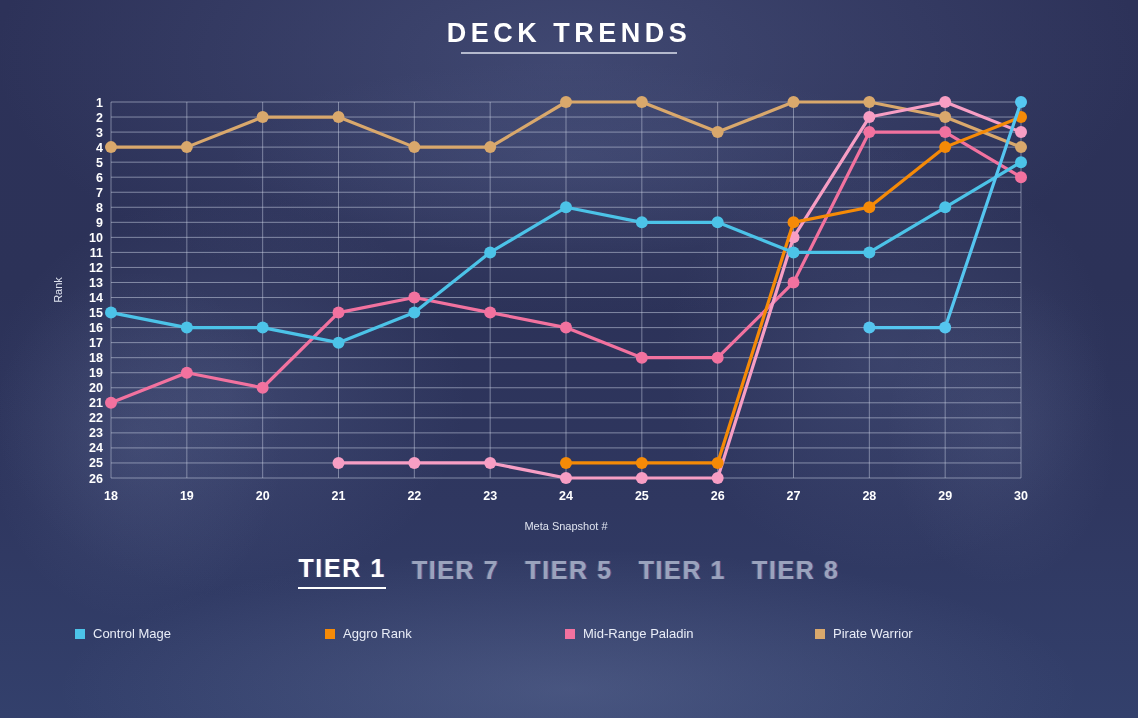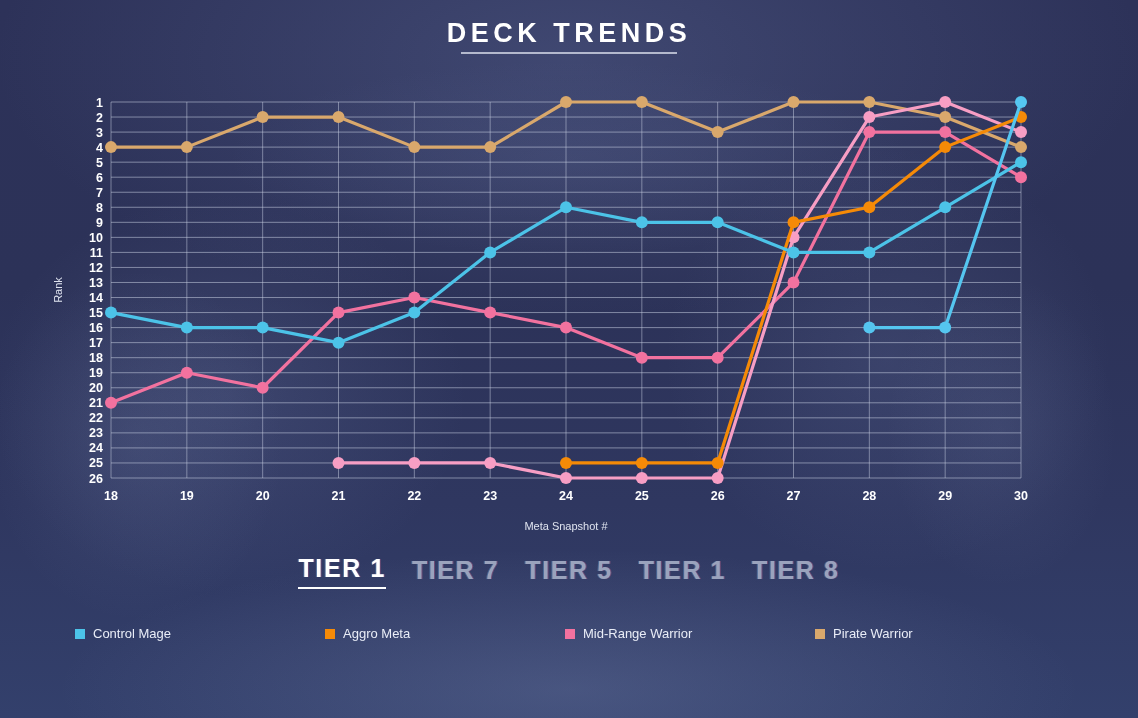--- a/index.html
+++ b/index.html
@@ -250,24 +250,24 @@
       <div class="tier">TIER 8</div>
     </div>
 
   <div class="legend" id="legend">
       <div class="legend-item">
         <span class="swatch" style="background: rgb(76, 195, 232);"></span>
         <span class="legend-label">Control Mage</span>
       </div>
       <div class="legend-item">
         <span class="swatch" style="background: rgb(245, 138, 7);"></span>
-        <span class="legend-label">Aggro Meta</span>
+        <span class="legend-label">Aggro Rank</span>
       </div>
       <div class="legend-item">
         <span class="swatch" style="background: rgb(242, 114, 159);"></span>
-        <span class="legend-label">Mid-Range Warrior</span>
+        <span class="legend-label">Mid-Range Paladin</span>
       </div>
       <div class="legend-item">
         <span class="swatch" style="background: rgb(217, 168, 108);"></span>
         <span class="legend-label">Pirate Warrior</span>
       </div>
     </div>
 </div>
 
 </body></html>

